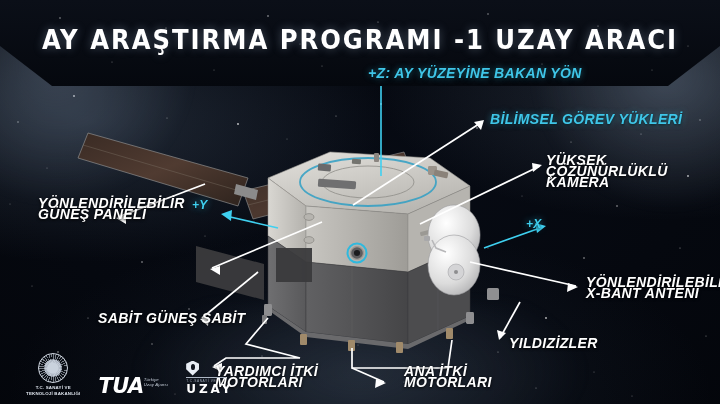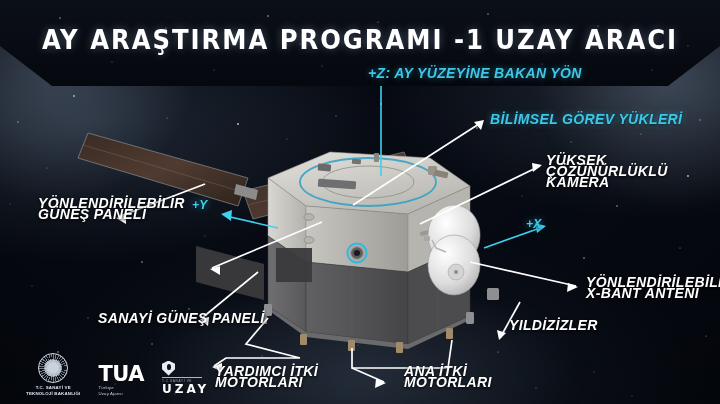--- a/index.html
+++ b/index.html
@@ -134,21 +134,21 @@
   .seal-cap {
     margin-top: 2px;
     font-size: 4.4px;
     font-weight: 700;
     color: #dfe5ee;
     text-align: center;
     line-height: 5.4px;
     letter-spacing: 0.2px;
     white-space: pre-line;
   }
-  .tua-wrap { display: flex; flex-direction: column; justify-content: flex-end; }
+  .tua-wrap { display: flex; flex-direction: row; justify-content: flex-end; font-style: italic; }
   .tua-mark {
     font-size: 21px;
     font-weight: 700;
     color: #ffffff;
     letter-spacing: -0.5px;
     line-height: 20px;
     font-family: "DejaVu Sans", sans-serif;
   }
   .tua-sub {
     font-size: 4.3px;
@@ -445,26 +445,26 @@
 
   <div class="label" style="left:546px; top:155px;">YÜKSEK ÇÖZÜNÜRLÜKLÜ
 KAMERA</div>
 
   <div class="label cyan" style="left:490px; top:114px;">BİLİMSEL GÖREV YÜKLERİ</div>
 
   <div class="label" style="left:38px; top:198px;">YÖNLENDİRİLEBİLİR
 GÜNEŞ PANELİ</div>
 
 
-  <div class="label" style="left:98px; top:313px;">SANAYİ GÜNEŞ PANELİ</div>
+  <div class="label" style="left:98px; top:313px;">SABİT GÜNEŞ SABİT</div>
 
   <div class="label" style="left:586px; top:277px;">YÖNLENDİRİLEBİLİR
 X-BANT ANTENİ</div>
 
-  <div class="label" style="left:509px; top:320px;">YILDIZİZLER</div>
+  <div class="label" style="left:509px; top:338px;">YILDIZİZLER</div>
 
   <div class="label" style="left:215px; top:366px;font-style:italic;">YARDIMCI İTKİ
 MOTORLARI</div>
 
   <div class="label" style="left:404px; top:366px;">ANA İTKİ
 MOTORLARI</div>
 
   <div class="logos">
 
     <div class="logo-block">

